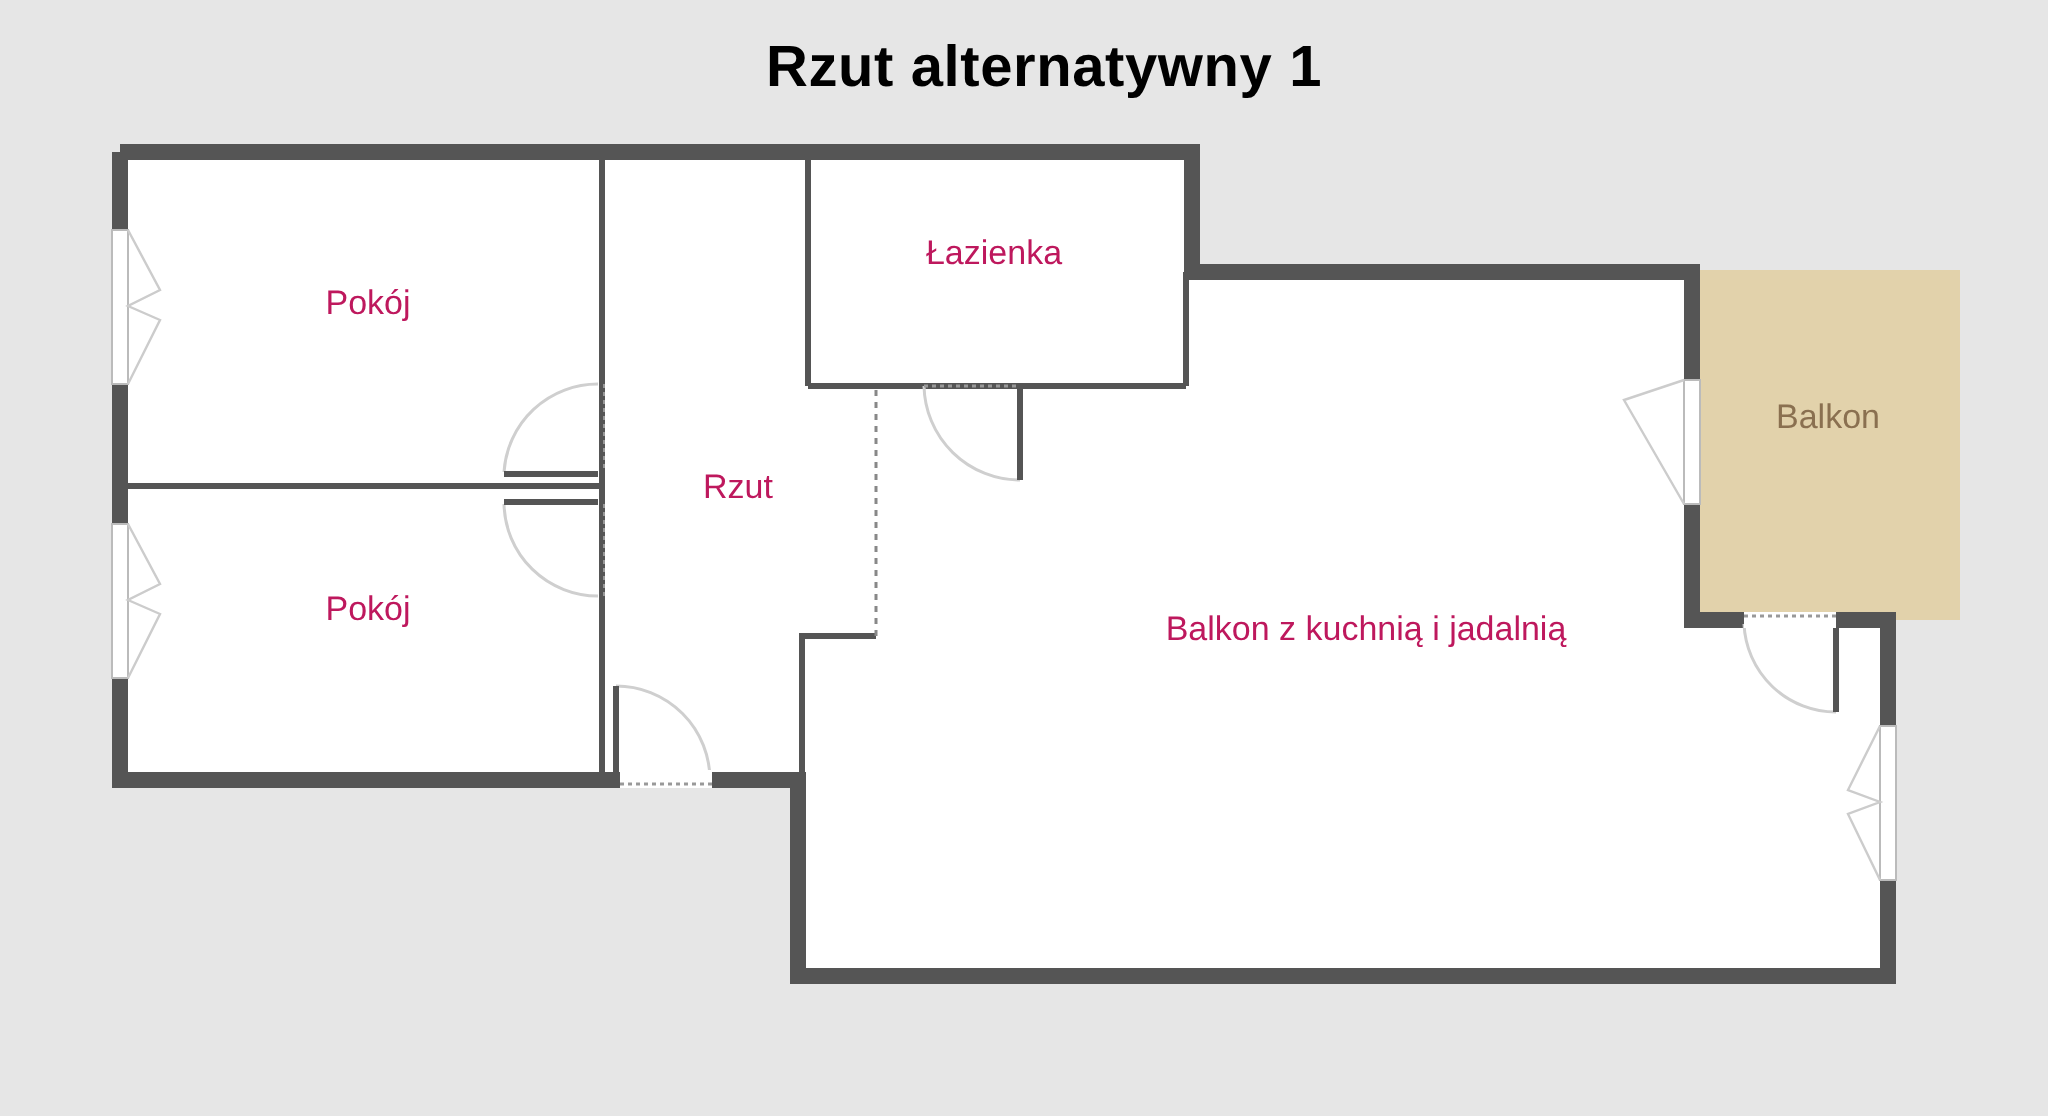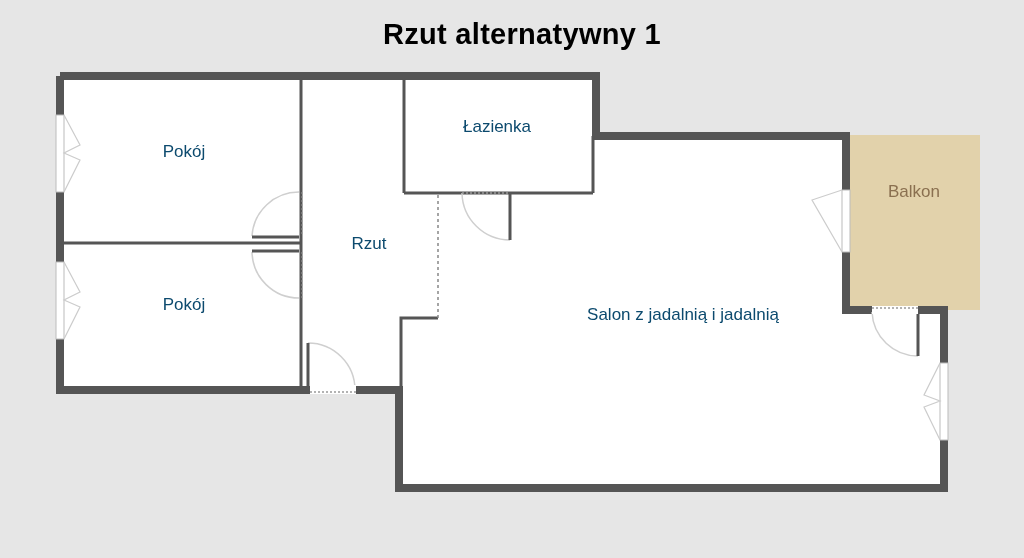--- a/index.html
+++ b/index.html
@@ -1,20 +1,20 @@
 <!DOCTYPE html>
 <html><head>
 <meta charset="utf-8">
 <style>
   html, body { margin: 0; padding: 0; }
   body { width: 1024px; height: 558px; background: #e6e6e6; overflow: hidden; position: relative; font-family: "Liberation Sans", sans-serif; }
   .title { position: absolute; left: 0; top: 18px; width: 1044px; text-align: center; font-family: "Liberation Sans", sans-serif; font-weight: bold; font-size: 29px; color: #000; letter-spacing: 0.3px; }
   svg { position: absolute; left: 0; top: 0; }
-  .room-label { position: absolute; font-family: "Liberation Sans", sans-serif; font-size: 17px; color: #0c4a6e; transform: translate(-50%, -50%); white-space: nowrap; }
-  .balkon-label { color: #8a7050; }
+  .room-label { position: absolute; font-family: "Liberation Sans", sans-serif; font-size: 17px; color: #be185d; transform: translate(-50%, -50%); white-space: nowrap; }
+  .balkon-label { color: #8a7050; margin-top: 17px; }
 </style>
 </head>
 <body>
 
 <div class="title">Rzut alternatywny 1</div>
 
 <svg width="1024" height="558" viewBox="0 0 1024 558">
 
   <rect x="846" y="135" width="134" height="175" fill="#e2d2ab"></rect>
 
@@ -82,14 +82,14 @@
 
     <rect x="940" y="363" width="8" height="77" fill="#ffffff" stroke="#bbb" stroke-width="1"></rect>
     <polyline points="940,363 924,395 940,401 924,407 940,440" fill="none" stroke="#ccc" stroke-width="1.2"></polyline>
   </g>
 </svg>
 
 <div class="room-label" style="left:184px; top:152px;">Pokój</div>
 <div class="room-label" style="left:184px; top:305px;">Pokój</div>
 <div class="room-label" style="left:369px; top:244px;">Rzut</div>
 <div class="room-label" style="left:497px; top:127px;">Łazienka</div>
-<div class="room-label" style="left:683px; top:315px;">Salon z jadalnią i jadalnią</div>
+<div class="room-label" style="left:683px; top:315px;">Balkon z kuchnią i jadalnią</div>
 <div class="room-label balkon-label" style="left:914px; top:192px;">Balkon</div>
 
 </body></html>

